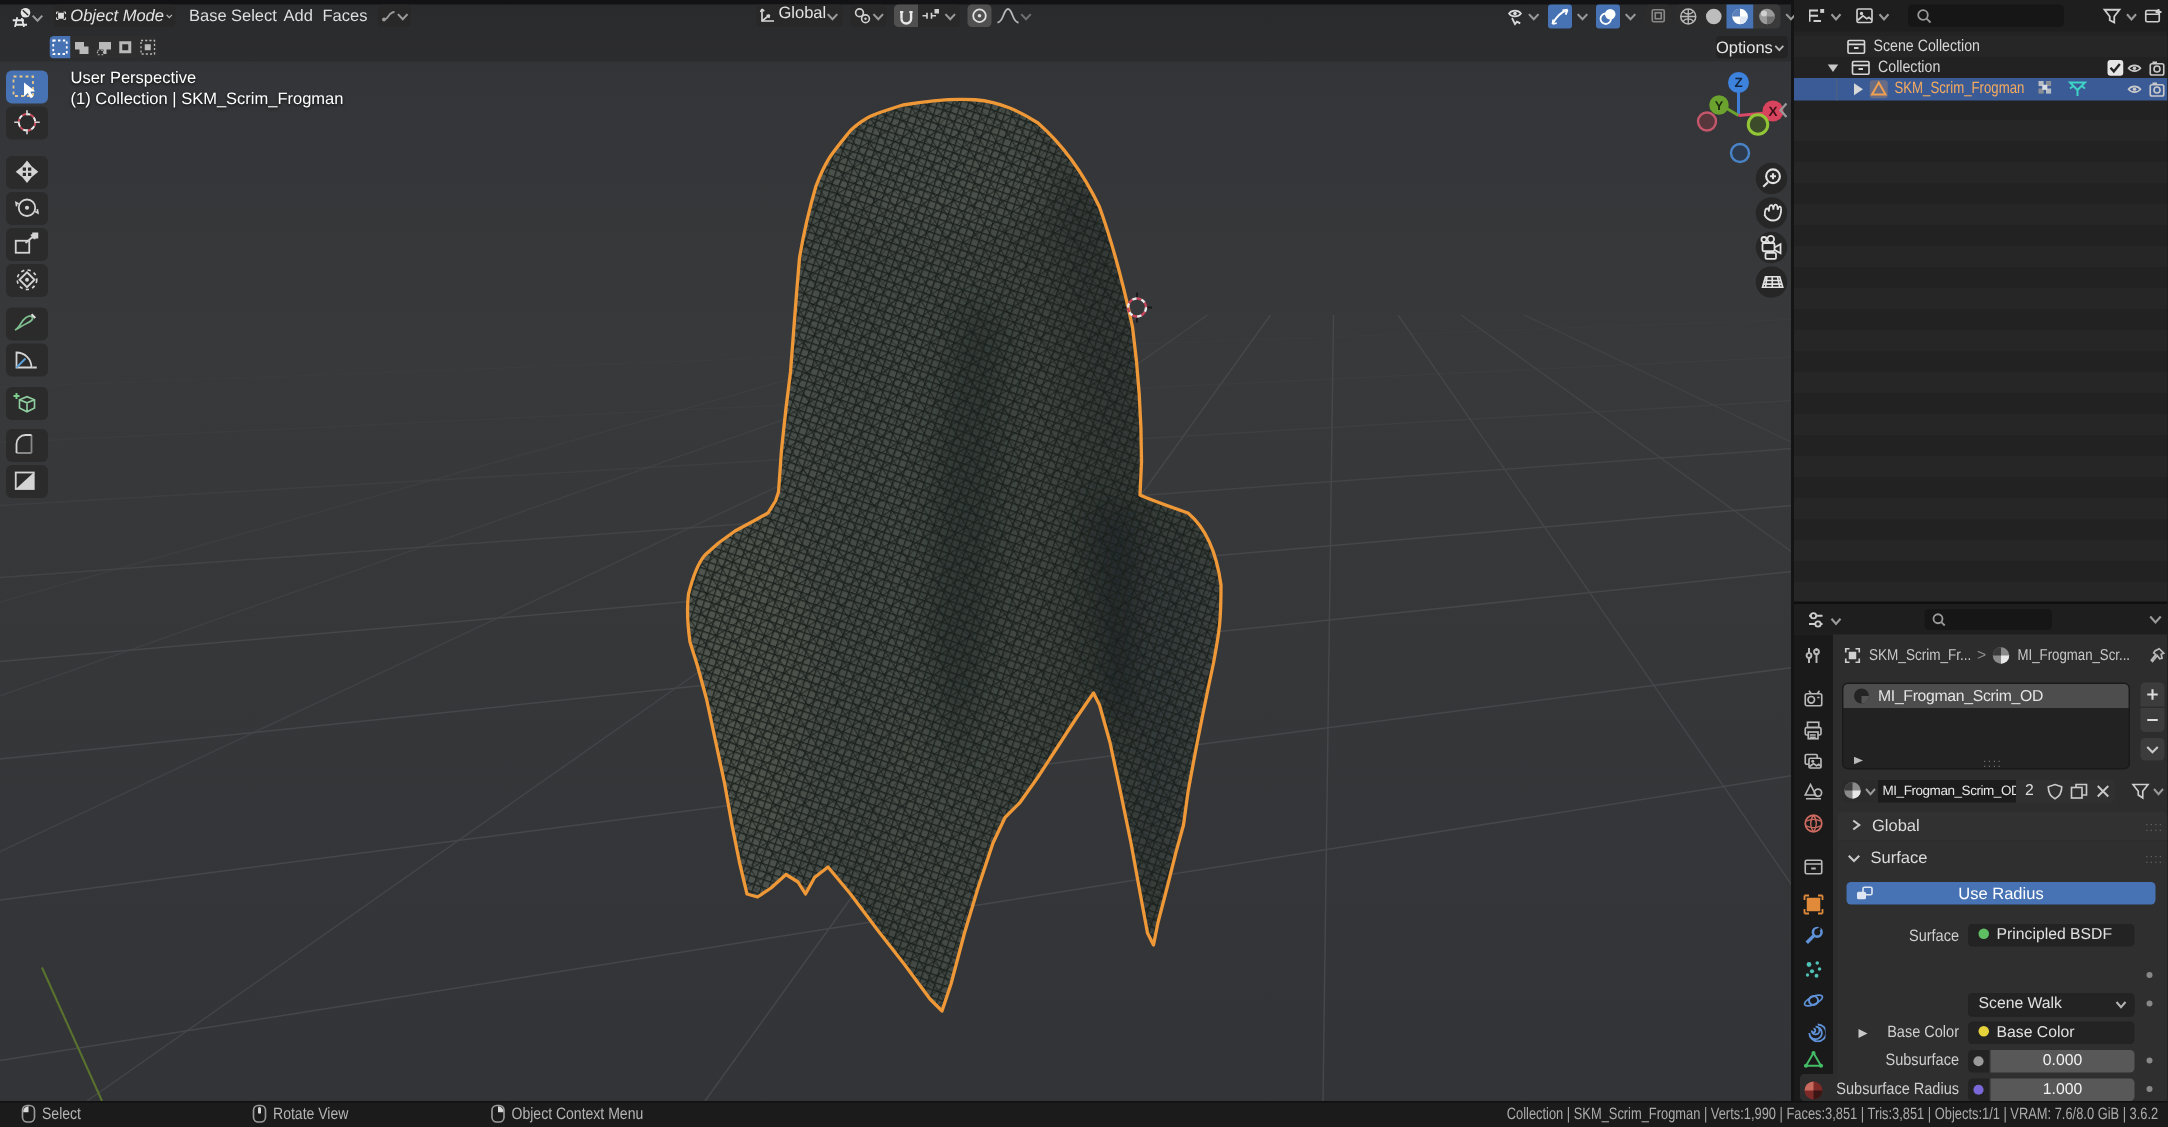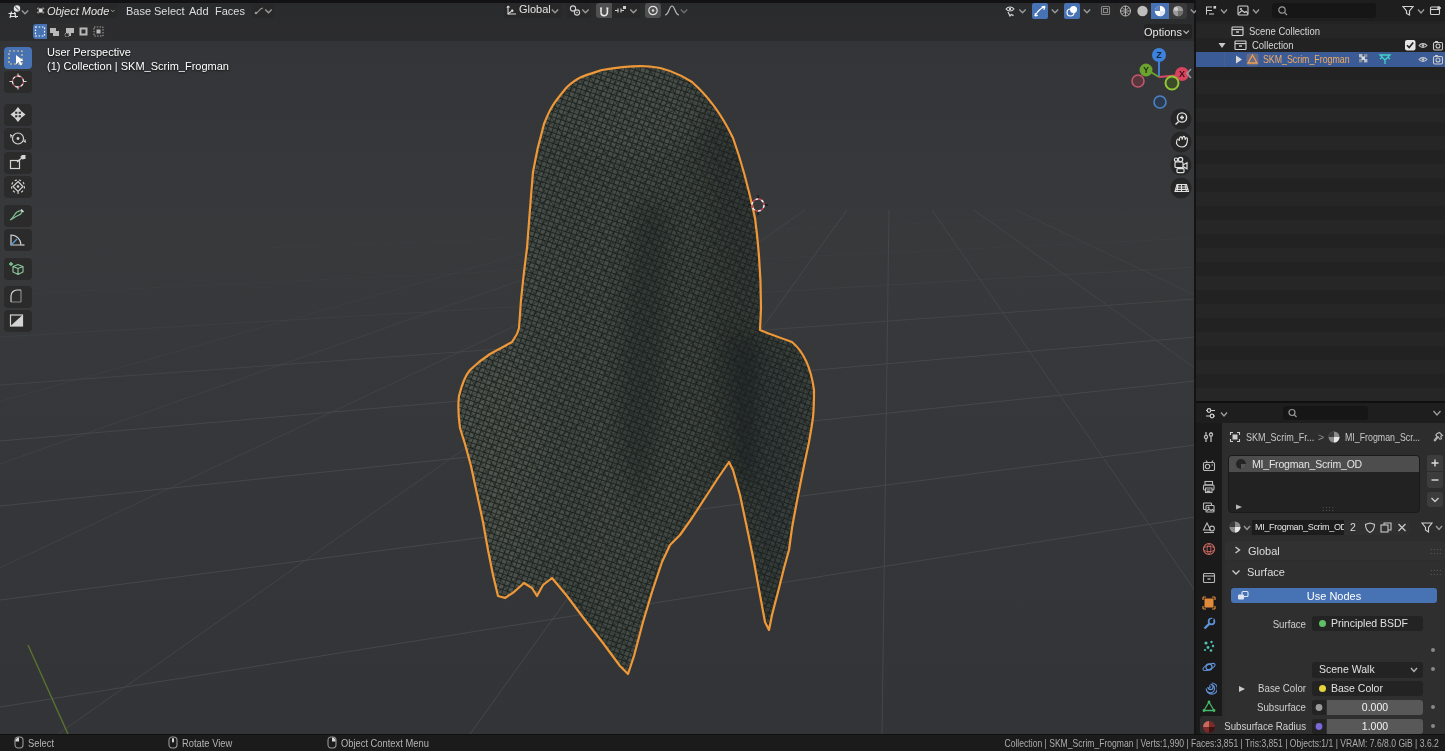--- a/index.html
+++ b/index.html
@@ -775,21 +775,21 @@
   </div>
 <div class="abs" style="left:1247px;top:566px;color:#dcdcdc;font-size:11px;">Surface</div>
 <div class="abs" style="left:1430px;top:567px;color:#606060;font-size:9px;letter-spacing:0.5px;">::::</div>
 <div class="abs" style="left:1231px;top:588px;width:206px;height:15px;background:#4772b3;border-radius:3px;"></div>
 <div class="abs" style="left:1236px;top:589px;">
     <svg width="14" height="13" viewBox="0 0 14 13" style="display:block">
       <rect x="2" y="5.5" width="6" height="5" rx="1" fill="#dde6f2"></rect>
       <rect x="6" y="2.5" width="6" height="5" rx="1" fill="none" stroke="#dde6f2" stroke-width="1.1"></rect>
     </svg>
   </div>
-<div class="abs" style="left:1231px;top:589.5px;width:206px;text-align:center;color:#ffffff;font-size:11px;">Use Nodes</div>
+<div class="abs" style="left:1231px;top:589.5px;width:206px;text-align:center;color:#ffffff;font-size:11px;">Use Radius</div>
 <div class="abs" style="left:1186px;top:618px;width:120px;text-align:right;color:#cfcfcf;font-size:11px;white-space:nowrap;transform:scaleX(0.88);transform-origin:100% 50%;">Surface</div>
 <div class="abs" style="left:1312px;top:616px;width:111px;height:15px;background:#232323;border-radius:3px;color:#e0e0e0;font-size:10.5px;line-height:15px;"><span style="display:inline-block;width:7px;height:7px;border-radius:50%;background:#5fbf63;margin:0 5px 0 7px;"></span>Principled BSDF</div>
 <div class="abs" style="left:1312px;top:643px;width:111px;height:15px;background:#232323;border-radius:3px;color:#e0e0e0;font-size:10.5px;line-height:15px;margin-top:20px;"><span style="margin-left:7px;">GGX</span><svg width="12" height="15" viewBox="0 0 12 15" style="position:absolute;right:3px;top:0;">
       <path d="M3,6 L6,9.5 L9,6" stroke="#b5b5b5" stroke-width="1.3" fill="none"></path>
     </svg></div>
 <div class="abs" style="left:1431px;top:648px;width:4px;height:4px;border-radius:50%;background:#888888;"></div>
 <div class="abs" style="left:1312px;top:662px;width:111px;height:15px;background:#232323;border-radius:3px;color:#e0e0e0;font-size:10.5px;line-height:15px;"><span style="margin-left:7px;">Scene Walk</span><svg width="12" height="15" viewBox="0 0 12 15" style="position:absolute;right:3px;top:0;">
       <path d="M3,6 L6,9.5 L9,6" stroke="#b5b5b5" stroke-width="1.3" fill="none"></path>
     </svg></div>
 <div class="abs" style="left:1431px;top:667px;width:4px;height:4px;border-radius:50%;background:#888888;"></div>

